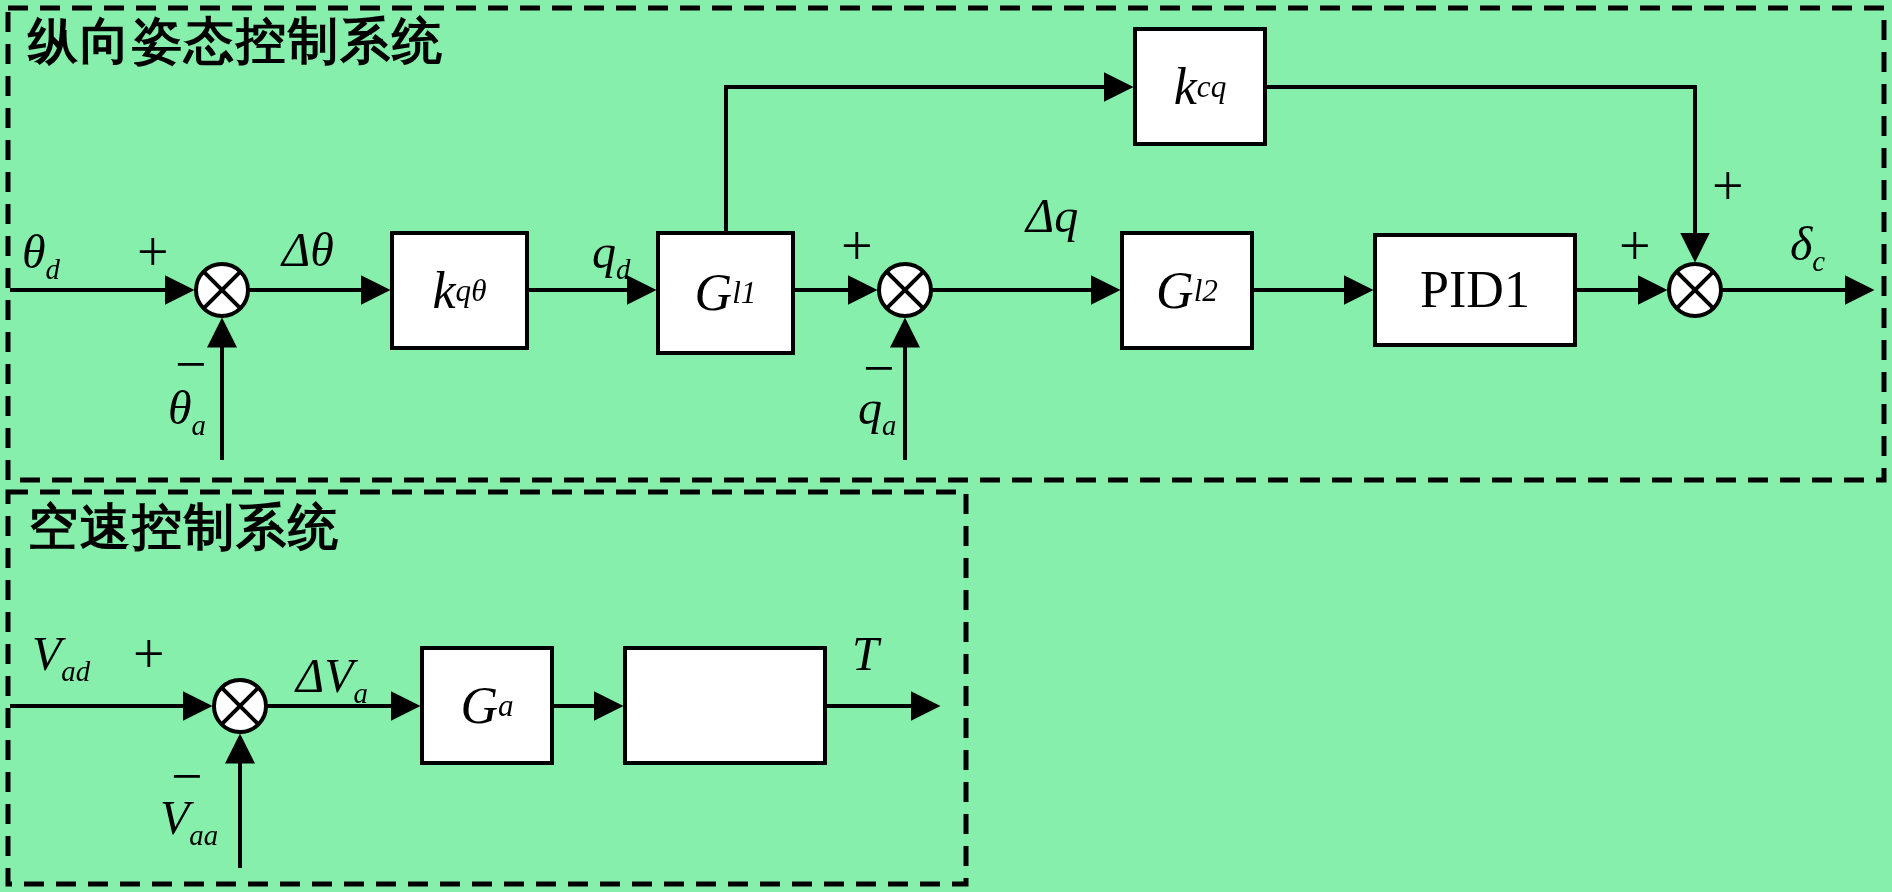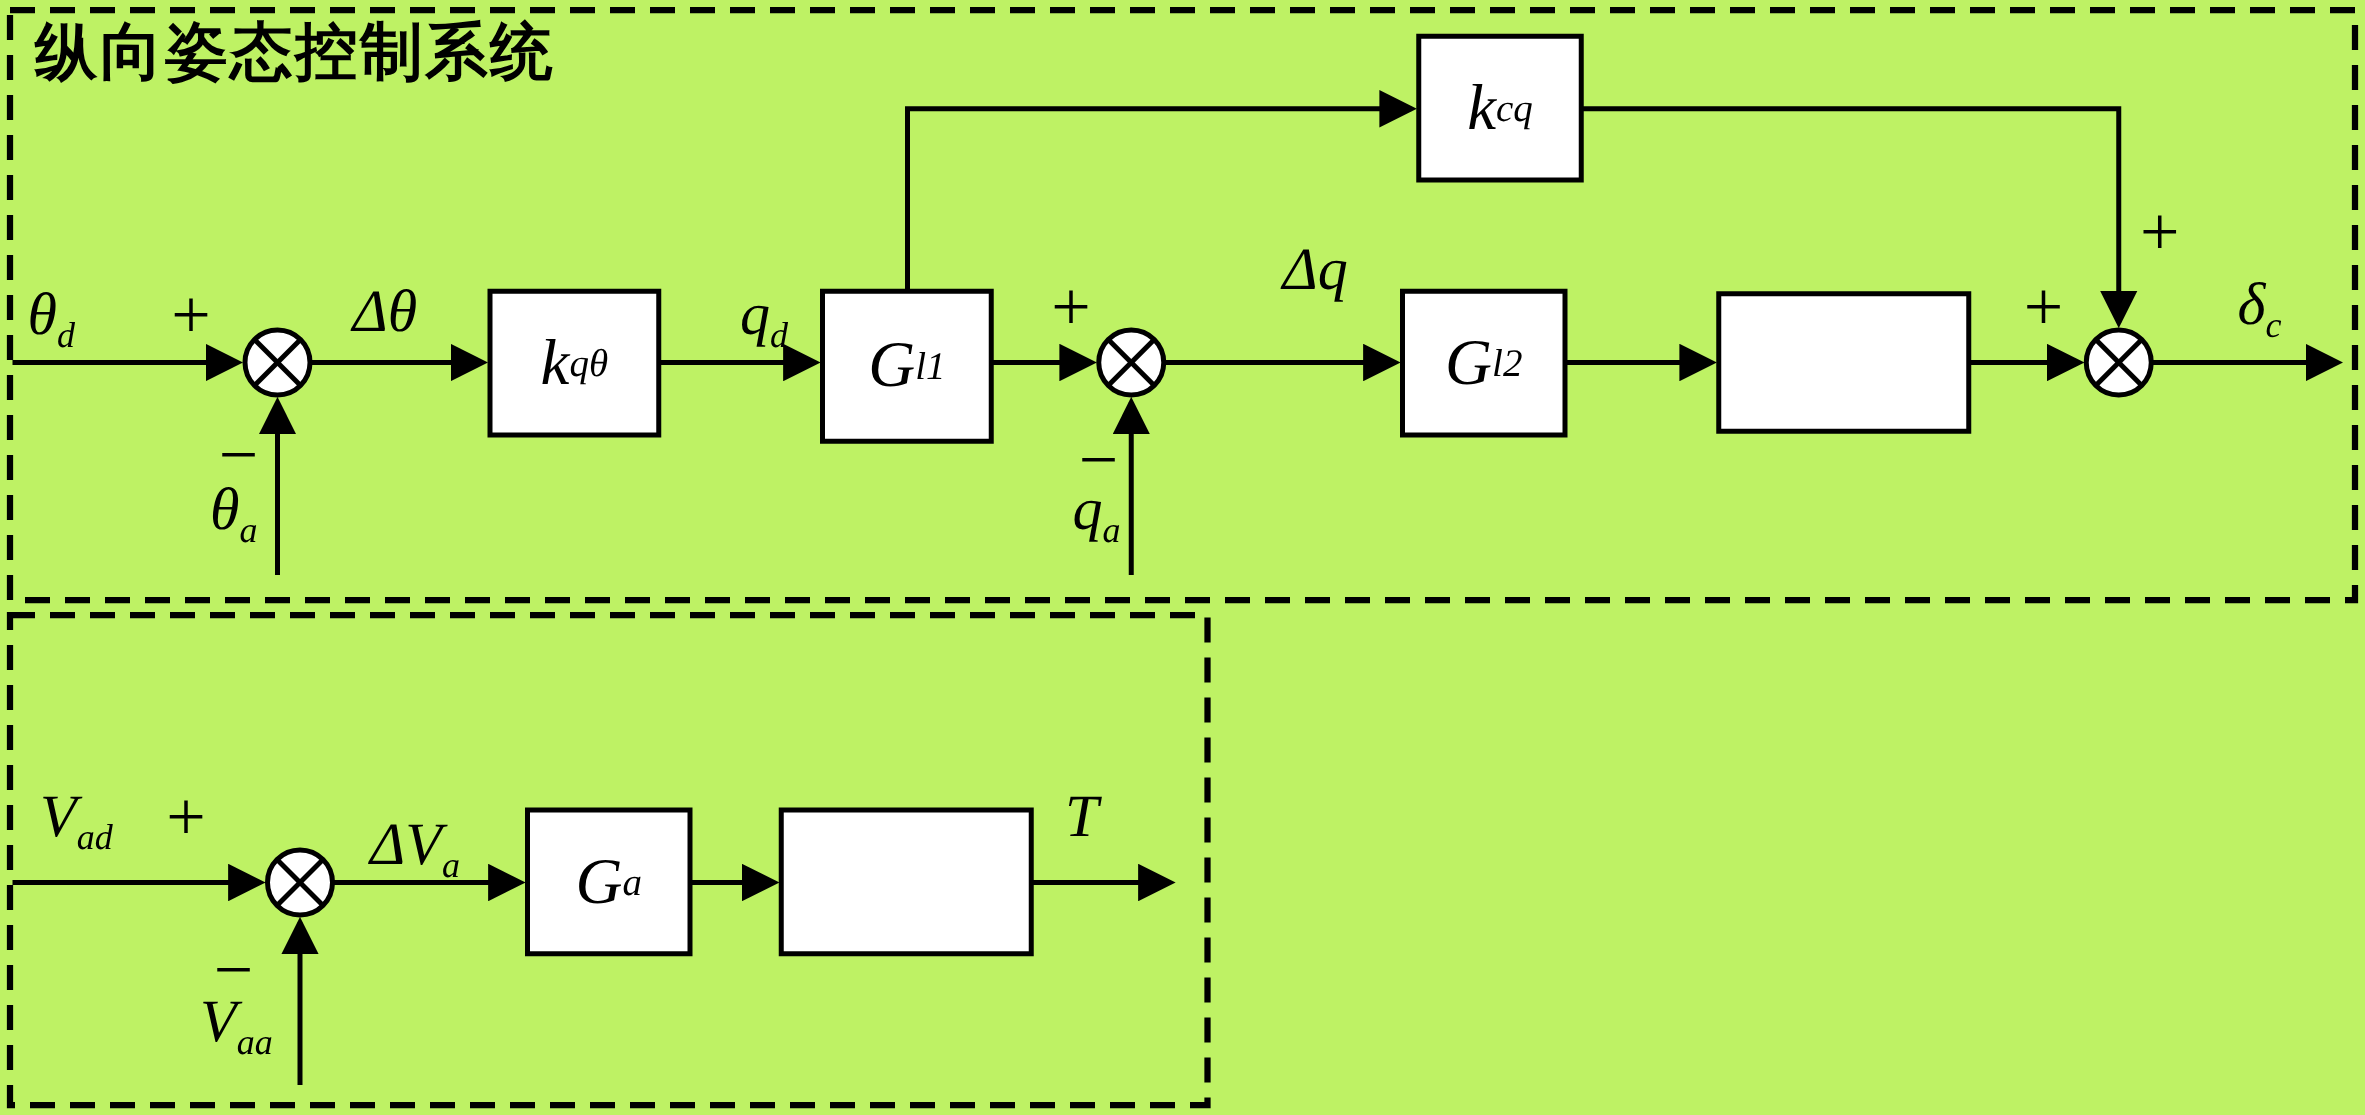--- a/index.html
+++ b/index.html
@@ -1,20 +1,20 @@
 <!DOCTYPE html>
 <html><head>
 <meta charset="utf-8">
 <style>
   html, body { margin: 0; padding: 0; background: #ffffff; }
   .stage {
     position: relative;
     width: 1892px;
     height: 892px;
-    background: #bef264;
+    background: #86efac;
     font-family: "Liberation Serif", serif;
     color: #000;
     overflow: hidden;
   }
   .stage svg { position: absolute; left: 0; top: 0; }
   .lbl {
     position: absolute;
     line-height: 1;
     white-space: nowrap;
     color: #000;
@@ -114,32 +114,36 @@
       </g>
       <g>
         <circle cx="240" cy="706" r="26" fill="#fff"></circle>
         <line x1="221.6" y1="687.6" x2="258.4" y2="724.4"></line>
         <line x1="221.6" y1="724.4" x2="258.4" y2="687.6"></line>
       </g>
     </g>
   </svg>
 
   <div class="lbl title" style="left:28px; top:16px;">纵向姿态控制系统</div>
+  <div class="lbl title" style="left:28px; top:502px;">空速控制系统</div>
 
   <div class="block-label" style="left:392px; top:233px; width:135px; height:115px;">
       <span>k</span>
       <sub>qθ</sub>
     </div>
   <div class="block-label" style="left:658px; top:233px; width:135px; height:120px;">
       <span>G</span>
       <sub>l1</sub>
     </div>
   <div class="block-label" style="left:1122px; top:233px; width:130px; height:115px;">
       <span>G</span>
       <sub>l2</sub>
+    </div>
+  <div class="block-label roman" style="left:1375px; top:235px; width:200px; height:110px;">
+      <span>PID1</span>
     </div>
   <div class="block-label" style="left:1135px; top:29px; width:130px; height:115px;">
       <span>k</span>
       <sub>cq</sub>
     </div>
   <div class="block-label" style="left:422px; top:648px; width:130px; height:115px;">
       <span>G</span>
       <sub>a</sub>
     </div>
 

